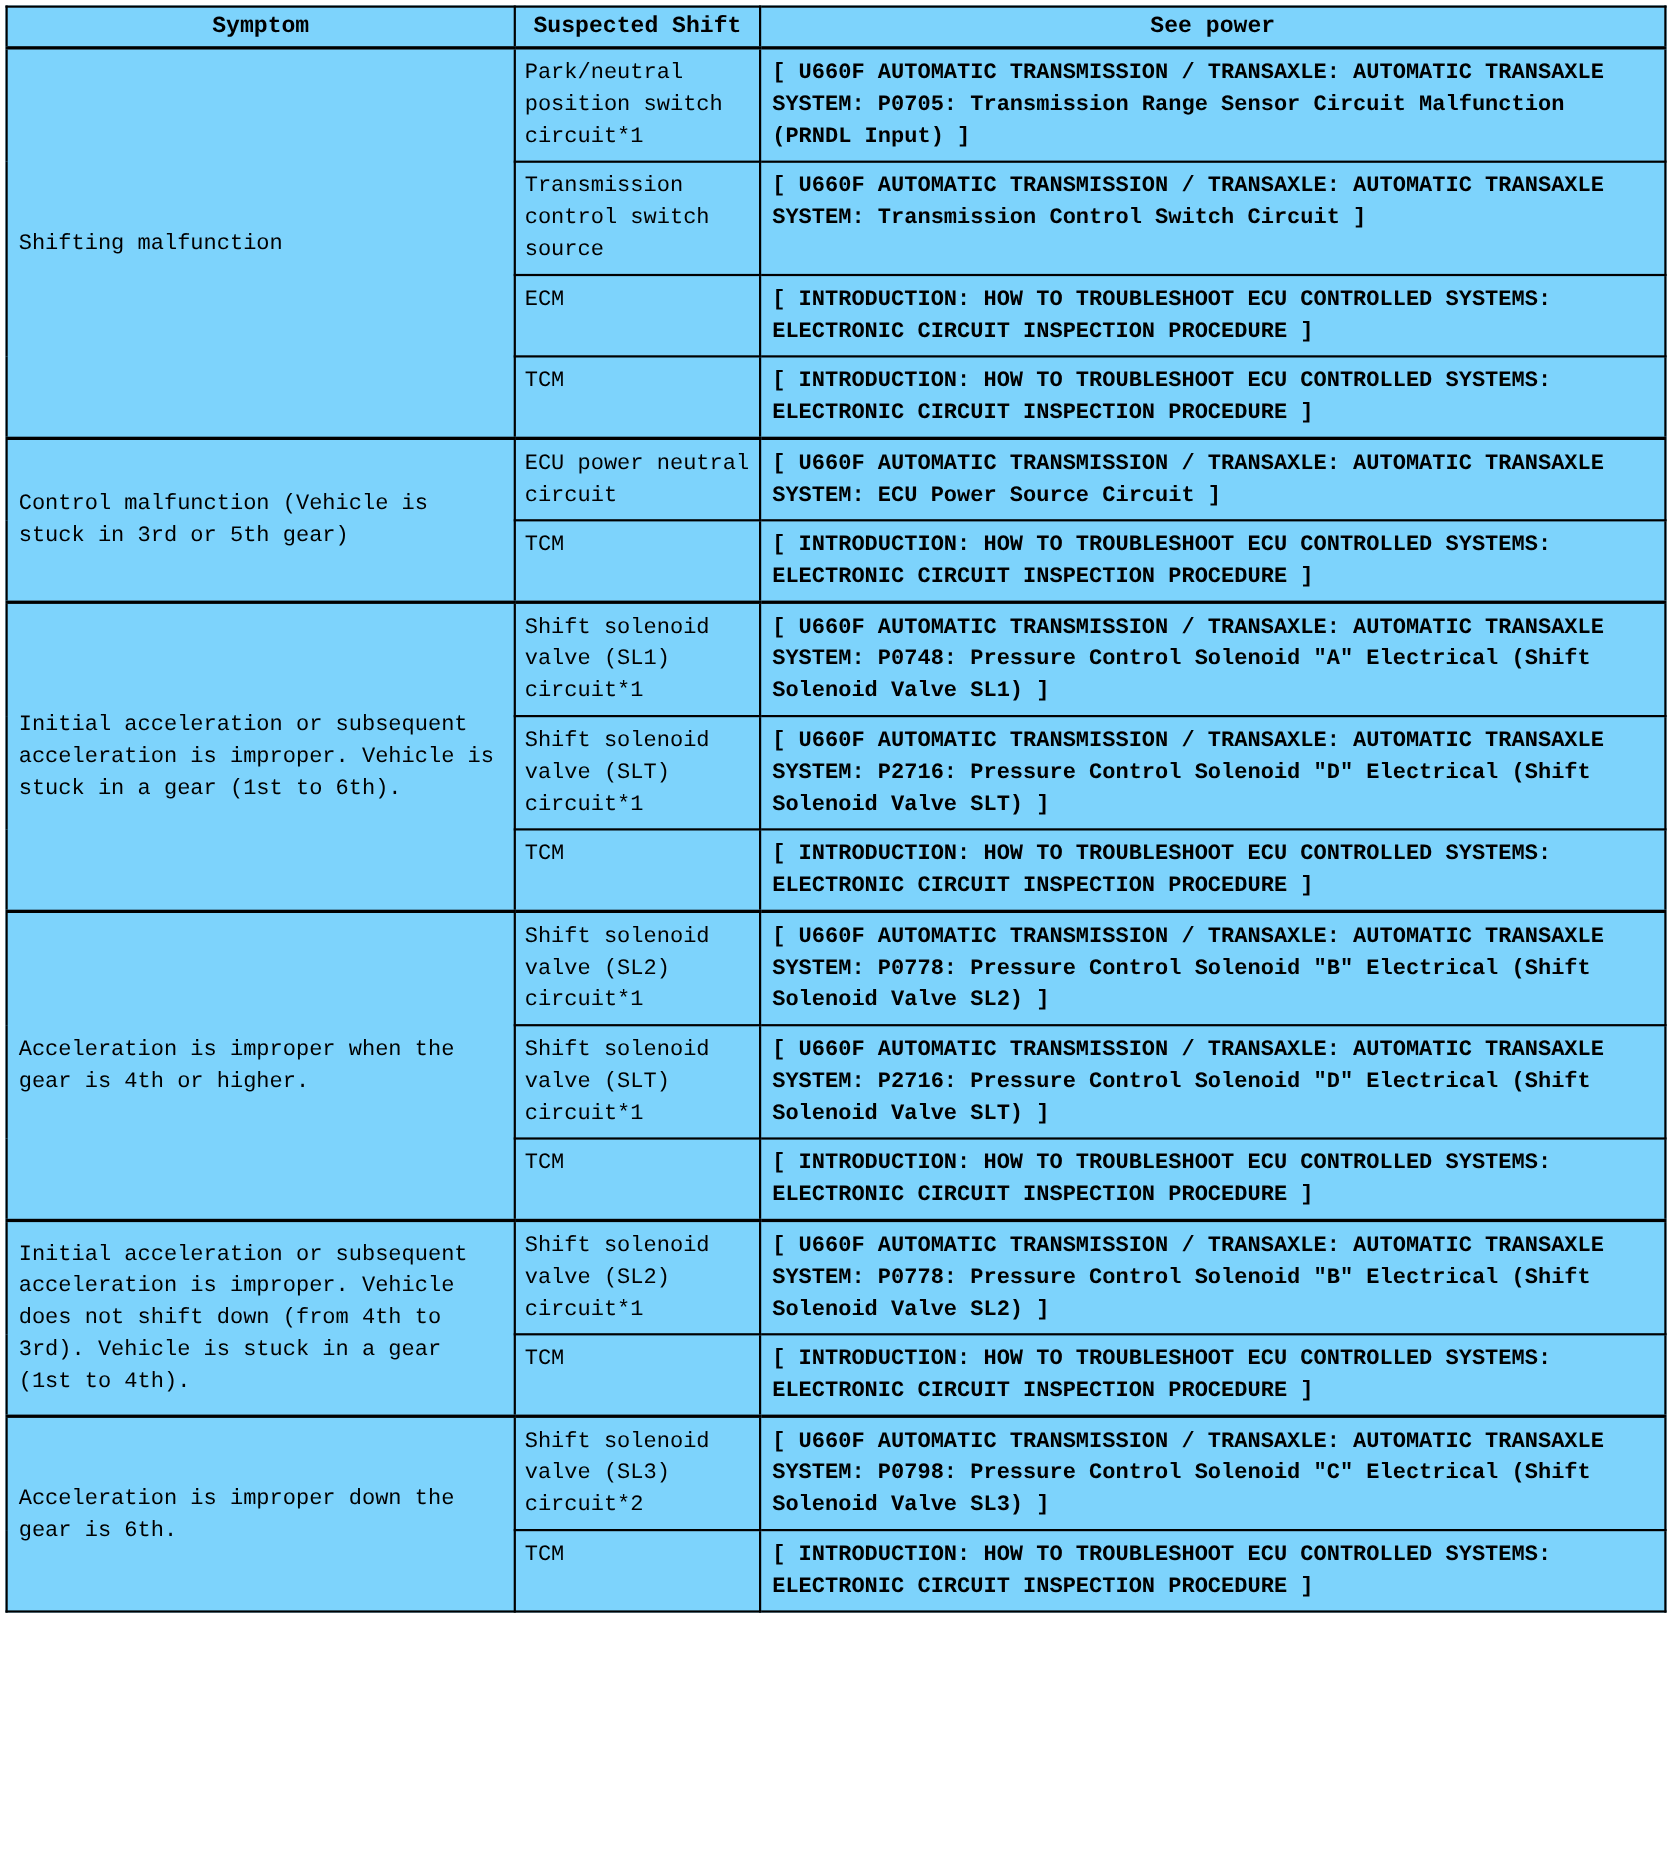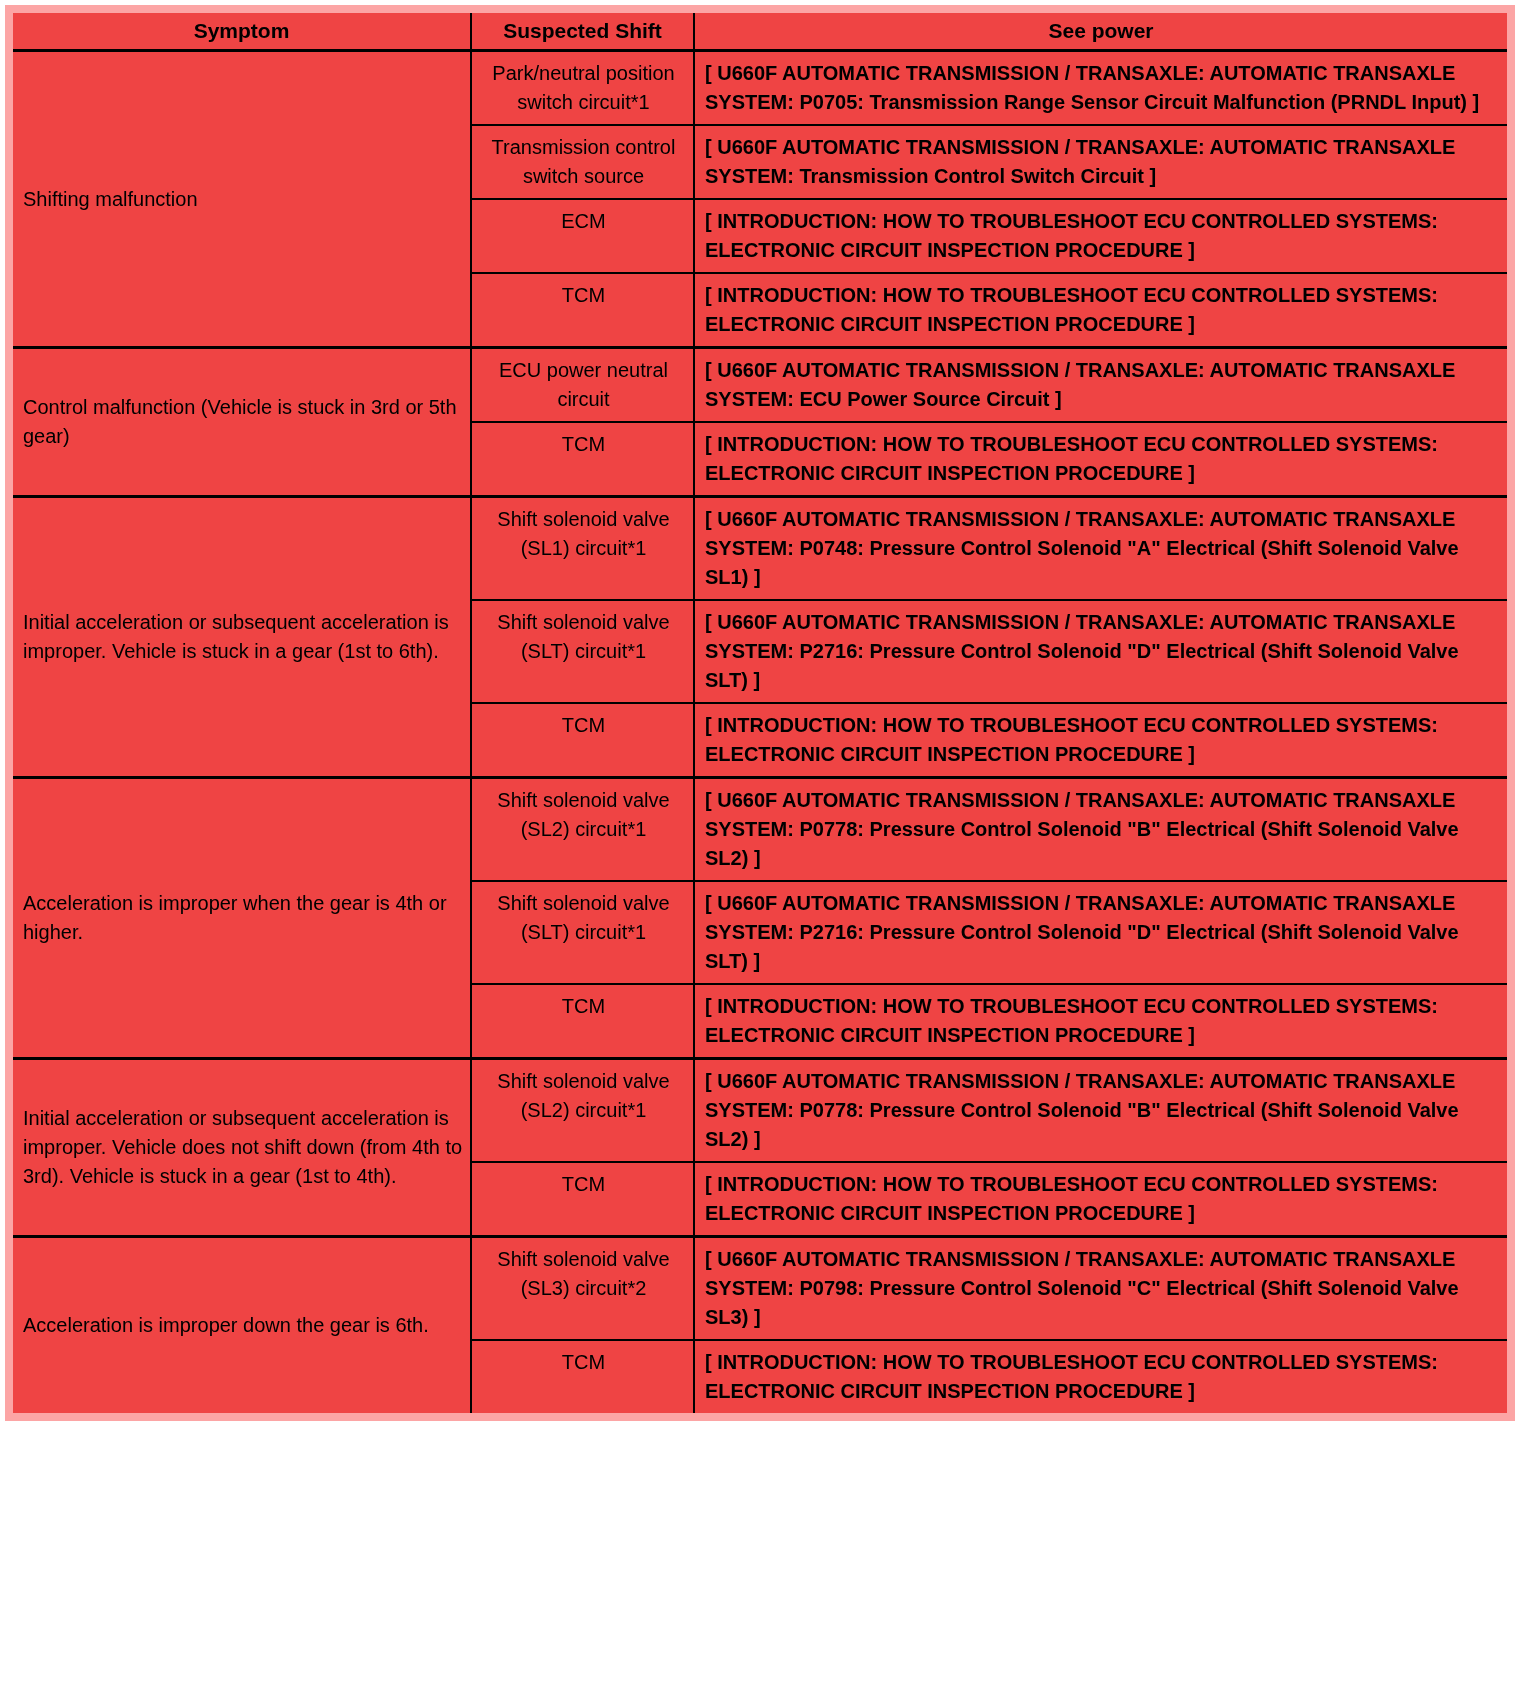--- a/index.html
+++ b/index.html
@@ -8,22 +8,23 @@
     width: 1520px;
     font-family: "Liberation Sans", sans-serif;
     color: #000000;
     -webkit-font-smoothing: antialiased;
   }
   .page-wrap { padding: 5px; }
   table.symptom-table {
     border-collapse: collapse;
     width: 100%;
     table-layout: fixed;
-    border: 8px solid #fca5a5;
-    background: #ef4444;
+    border: 1px solid #fca5a5;
+    background: #7dd3fc;
+    font-family: Liberation Mono, monospace;
   }
   col.col-symptom { width: 462px; }
   col.col-area    { width: 223px; }
   th {
     font-size: 21px;
     font-weight: bold;
     text-align: center;
     vertical-align: middle;
     padding: 6px 4px;
     border: 2px solid #000000;
@@ -34,21 +35,21 @@
     vertical-align: top;
     font-size: 20px;
     line-height: 1.45;
     padding: 7px 8px;
     overflow-wrap: break-word;
   }
   td.symptom {
     vertical-align: middle;
     padding: 7px 6px 7px 10px;
   }
-  td.area { padding: 7px 6px 7px 8px; text-align: center; }
+  td.area { padding: 7px 6px 7px 8px; }
   td.page {
     font-weight: bold;
     padding: 7px 8px 7px 10px;
   }
   tr.group-start td { border-top: 3px solid #000000; }
 </style>
 </head>
 <body>
 
 <div class="page-wrap">

